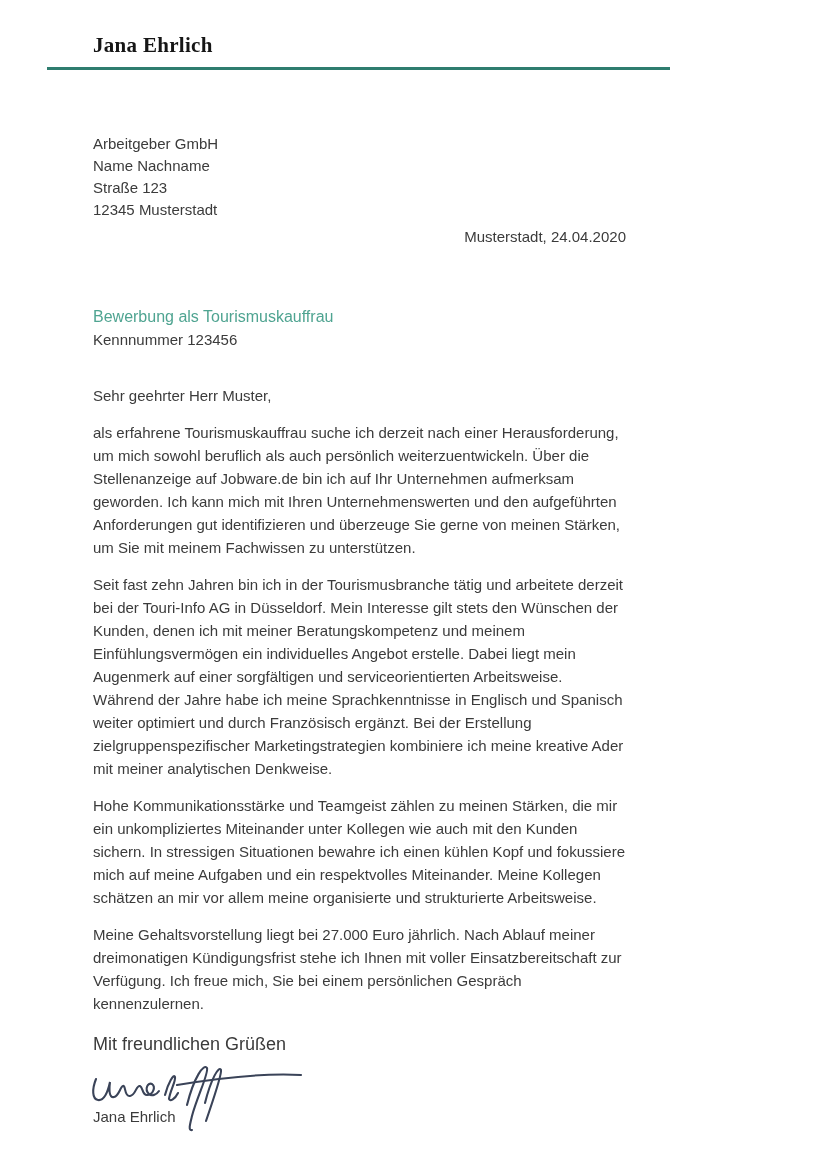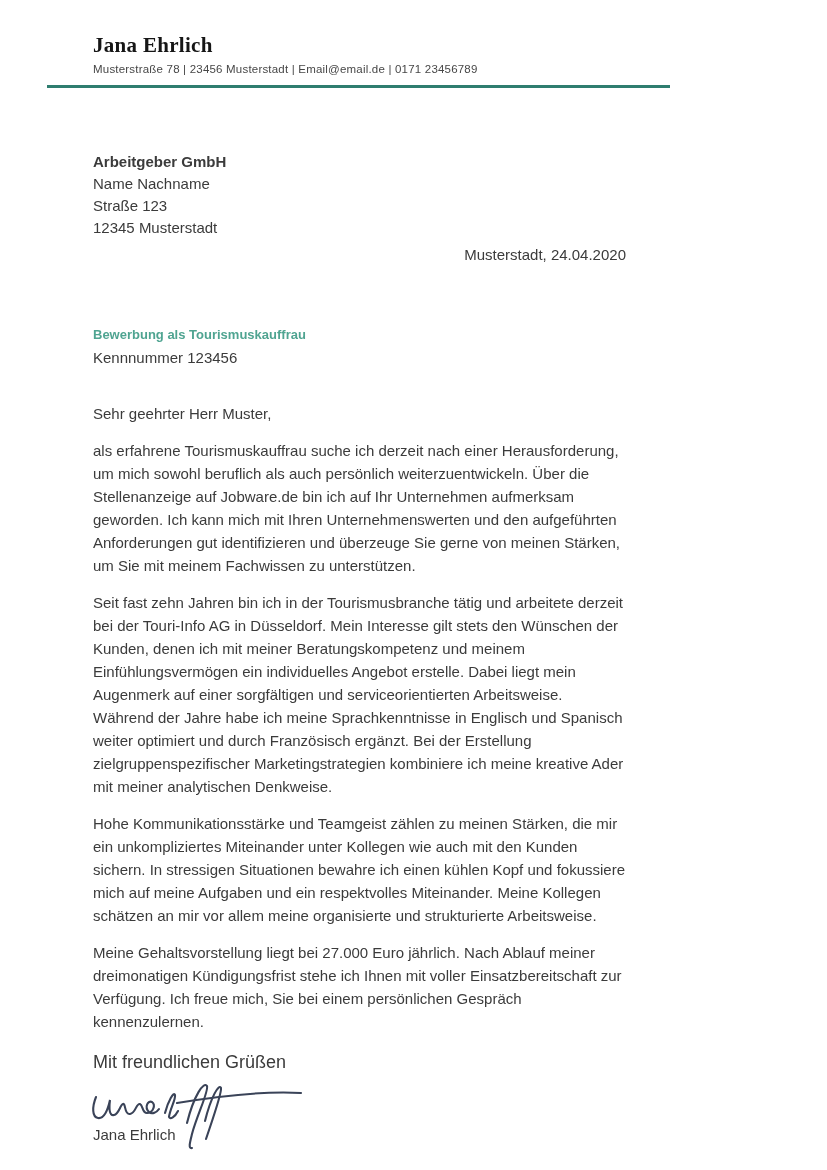--- a/index.html
+++ b/index.html
@@ -31,45 +31,44 @@
     color: #474747;
     letter-spacing: 0.2px;
     line-height: 14px;
   }
   .header-rule {
     height: 3px;
     background: #2E7D6F;
     margin: 9px -44px 0 -46px;
   }
   .recipient { margin-top: 63px; font-size: 15px; line-height: 22px; }
-  .recipient .company { font-weight: 700; }
+  .recipient .company { font-weight: 400; }
   .dateline { margin-top: 5px; text-align: right; font-size: 15px; line-height: 22px; }
   .subject-title {
     margin: 57px 0 0 0;
-    font-size: 13px;
-    font-weight: 700;
+    font-size: 16px;
+    font-weight: 400;
     color: #4FA491;
     line-height: 24px;
   }
   .subject-ref { font-size: 15px; line-height: 22px; }
   .salutation { margin-top: 33px; font-size: 15px; line-height: 23px; }
   p.body-par { margin: 14px 0 0 0; font-size: 15px; line-height: 23px; }
   .closing { margin-top: 18px; font-size: 18px; line-height: 23px; }
   .signature-block { position: relative; margin-top: 6px; height: 78px; }
   .signature-svg { position: absolute; left: -5px; top: -2px; }
   .signature-name { position: absolute; left: 0; top: 44px; font-size: 15px; line-height: 22px; }
 </style>
 </head>
 <body>
 
 <div class="page">
 
   <div>
     <div class="sender-name">Jana Ehrlich</div>
-    <div class="contact-line">Musterstraße 78  |  23456 Musterstadt  |  Email@email.de  |  0171 23456789</div>
     <div class="header-rule"></div>
   </div>
 
   <div class="recipient">
     <div class="company">Arbeitgeber GmbH</div>
     <div>Name Nachname</div>
     <div>Straße 123</div>
     <div>12345 Musterstadt</div>
   </div>
 

